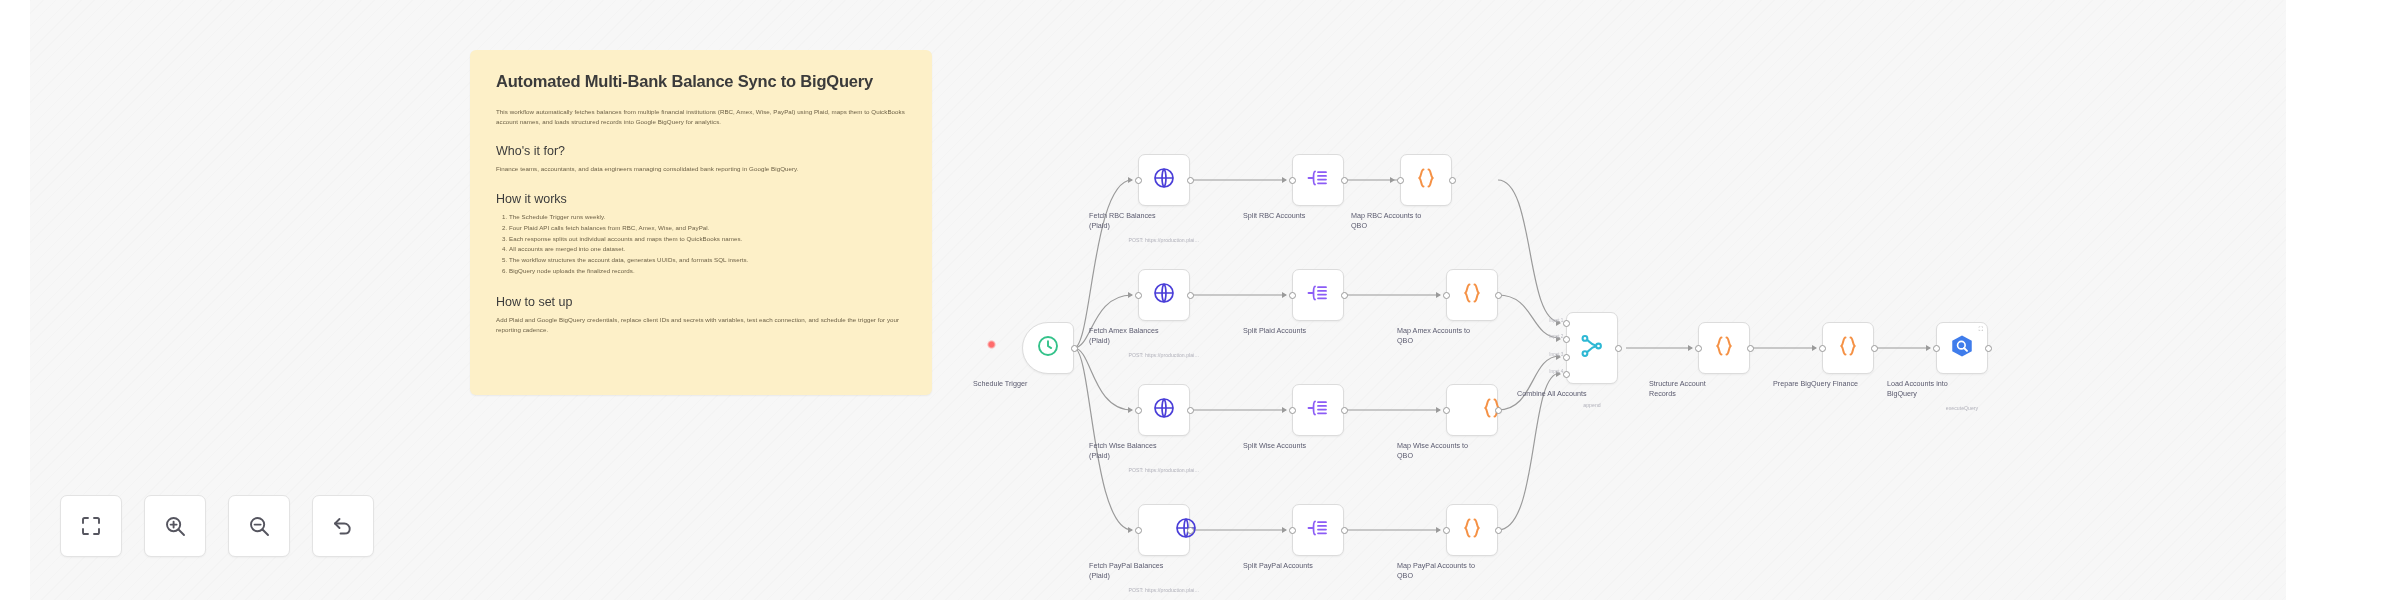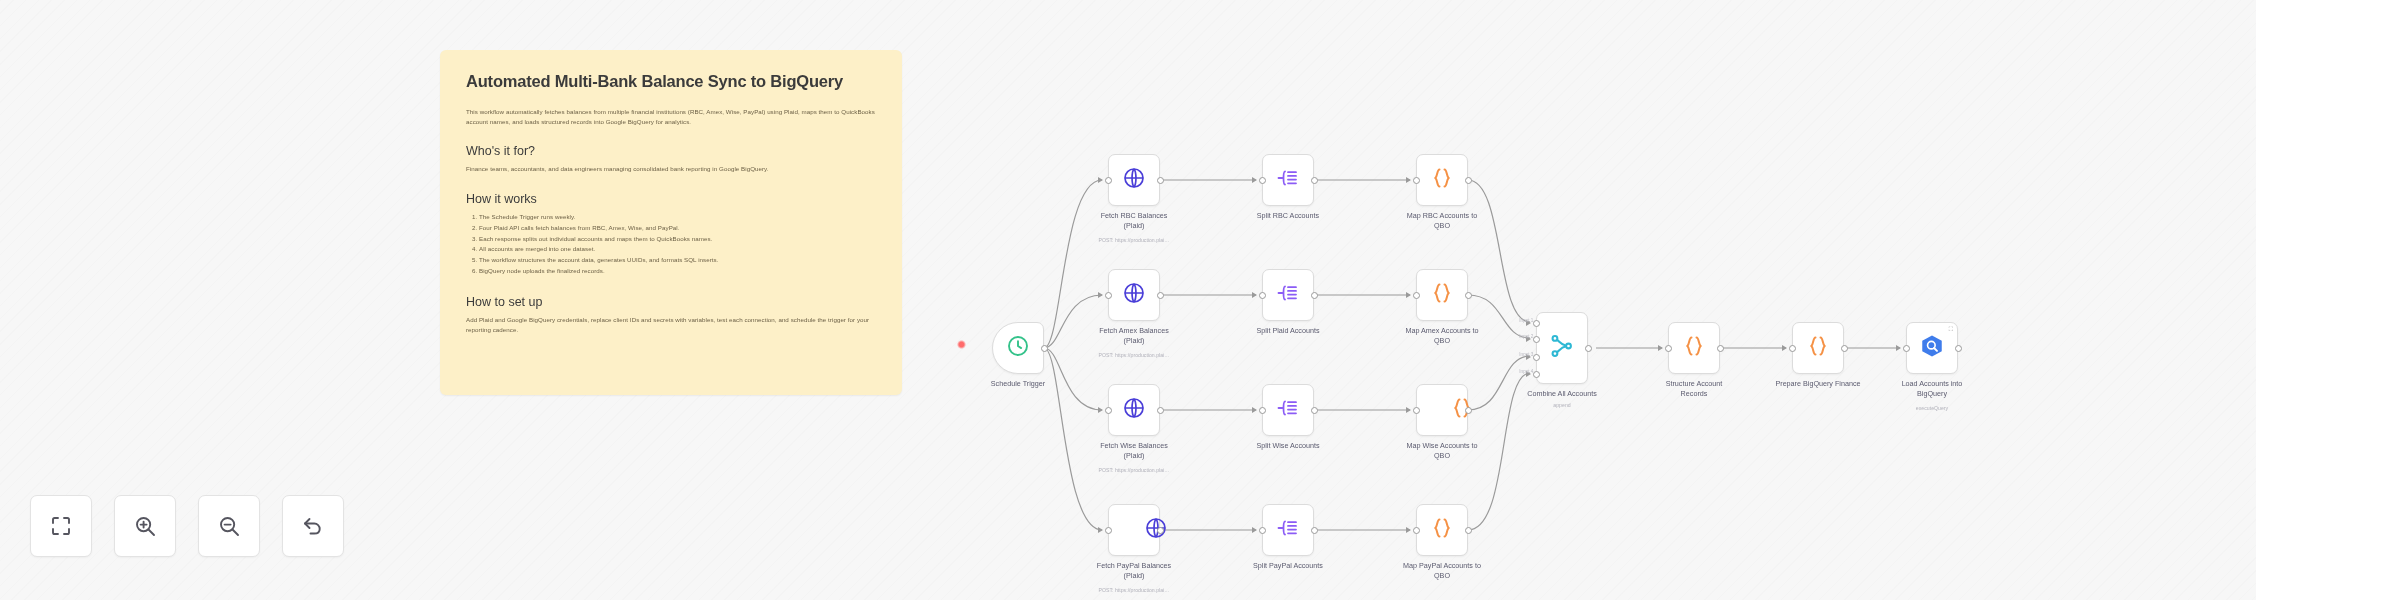--- a/index.html
+++ b/index.html
@@ -11,20 +11,21 @@
   }
 
   #canvas {
     position: relative;
     width: 2256px; height: 600px;
     background-color: #f7f7f7;
     background-image:
       repeating-linear-gradient(135deg,
         rgba(0,0,0,0.012) 0px, rgba(0,0,0,0.012) 1px,
         rgba(0,0,0,0) 1px, rgba(0,0,0,0) 9px);
+    margin-left: 30px;
   }
 
   
   #sticky {
     position: absolute;
     left: 440px; top: 50px;
     width: 462px; height: 345px;
     background: #fdf0c8;
     border-radius: 6px;
     padding: 22px 26px 18px 26px;
@@ -61,21 +62,21 @@
   }
   .node.trigger {
     border-top-left-radius: 26px;
     border-bottom-left-radius: 26px;
   }
   .node.wide {
     width: 52px; height: 72px;
   }
   .node-label {
     position: absolute;
-    text-align: center;
+    text-align: left;
     font-size: 7.2px;
     color: #5a5a6e;
     line-height: 1.35;
     width: 150px;
     left: 50%;
     transform: translateX(-50%);
     top: 56px;
     pointer-events: none;
   }
   .node.wide .node-label { top: 76px; }
@@ -342,21 +343,21 @@
       <svg width="24" height="24" viewBox="0 0 24 24" fill="none" stroke="#8b5cf6" stroke-width="1.8" stroke-linecap="round">
         <path d="M2.5 12h4"></path>
           <path d="M9 5.5c-2 0-2 13 0 13"></path>
         <path d="M12 6.2h8M12 9.9h8M12 13.6h8M12 17.3h8"></path>
       </svg>
     </span>
     <span class="port out"></span>
     <div class="node-label">Split PayPal Accounts</div>
   </div>
 
-  <div class="node" style="left:1416px; top:154px;">
+  <div class="node" style="left:1370px; top:154px;">
     <span class="arrowin"></span>
     <span class="port in"></span>
     <span>
       <svg width="24" height="24" viewBox="0 0 24 24" fill="none" stroke="#f59145" stroke-width="2" stroke-linecap="round">
         <path d="M9.5 3.5C7 3.5 7.6 10 5.4 12c2.2 2 1.6 8.5 4.1 8.5"></path>
         <path d="M14.5 3.5c2.5 0 1.9 6.5 4.1 8.5-2.2 2-1.6 8.5-4.1 8.5"></path>
       </svg>
     </span>
     <span class="port out"></span>
     <div class="node-label">Map RBC Accounts to<br>QBO</div>

